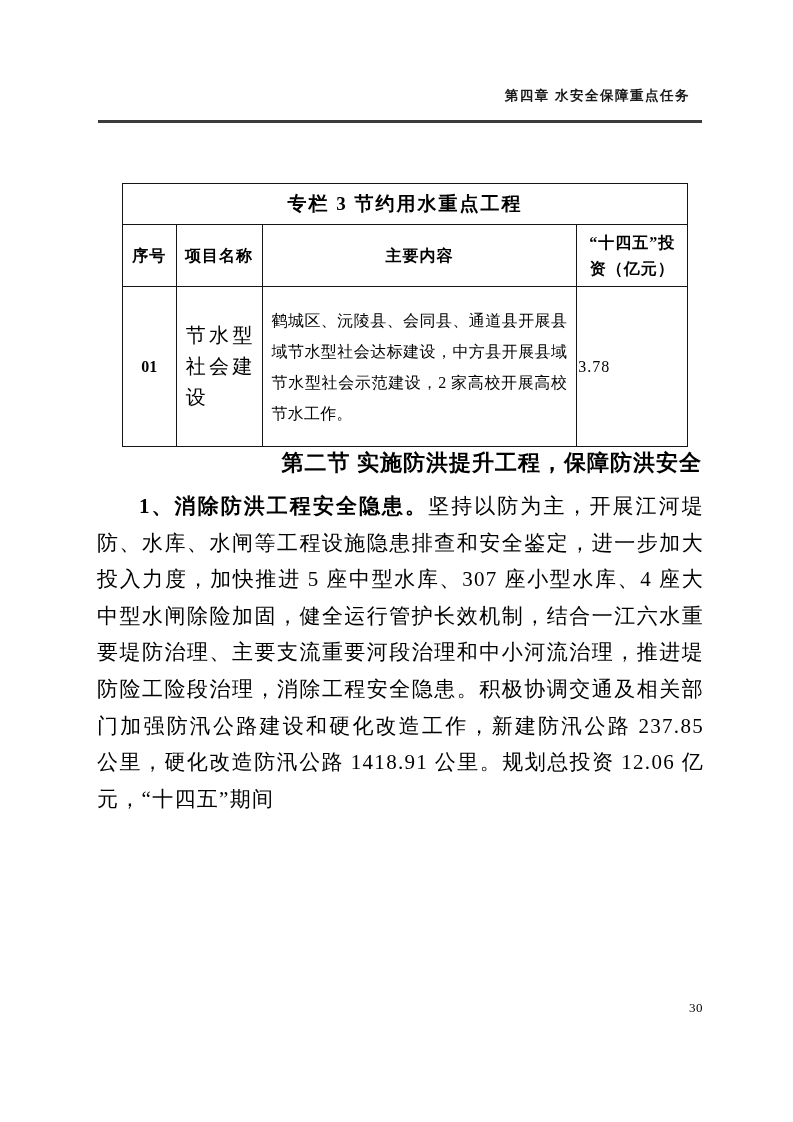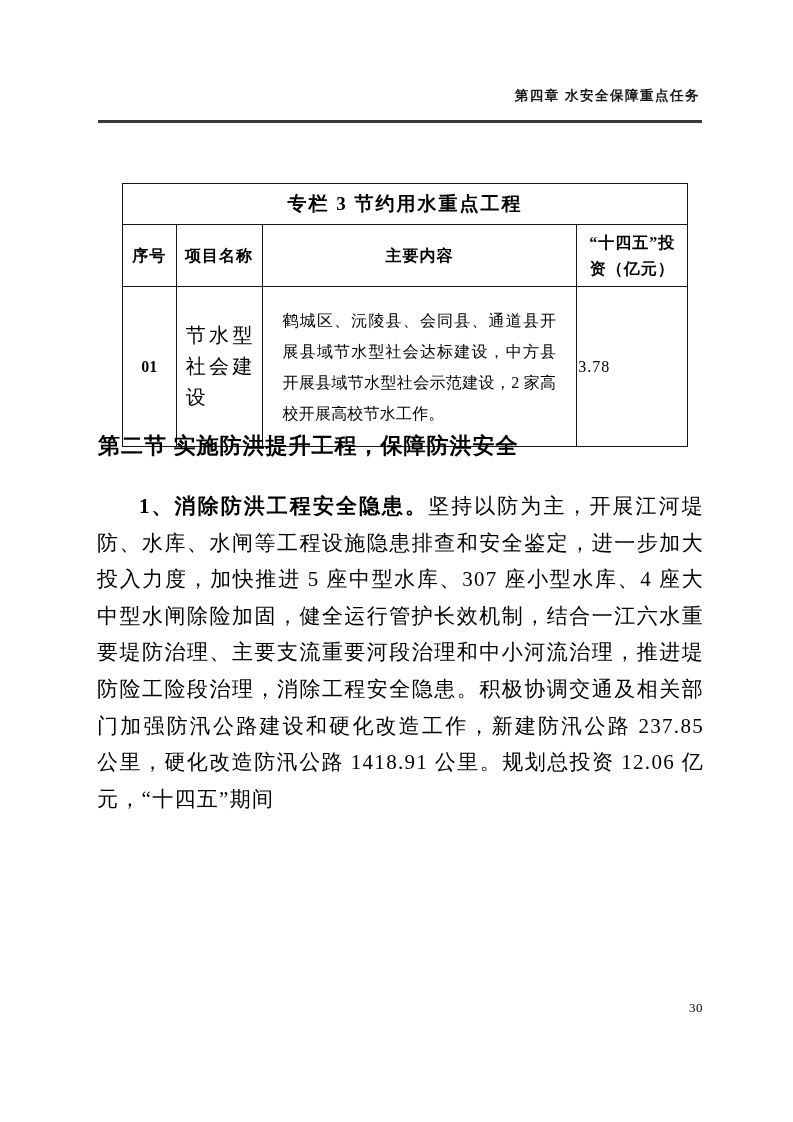--- a/index.html
+++ b/index.html
@@ -4,21 +4,21 @@
 <style>
   html,body{margin:0;padding:0;background:#ffffff;}
   .page{
     position:relative;
     width:793px;height:1122px;
     background:#ffffff;color:#000;
     font-family:"Liberation Serif", serif;
     overflow:hidden;
   }
   .chapter-header{
-    position:absolute;top:87px;left:108px;width:592px;
+    position:absolute;top:87px;left:98px;width:592px;
     text-align:right;
     font-family:"Liberation Sans", sans-serif;
     font-weight:bold;font-size:13.5px;letter-spacing:1.5px;
     color:#1a1a1a;
   }
   .header-rule{
     position:absolute;top:120px;left:98px;width:604px;height:2.6px;
     background:#3b3b3b;
   }
   .intro{
@@ -42,27 +42,27 @@
     text-align:center;line-height:26px;padding:0 6px;
     letter-spacing:1px;
   }
   .box-table tbody td{height:127px;vertical-align:middle;}
   .c-no{text-align:center;font-size:16px;font-weight:600;}
   .c-name{
     font-size:20px;padding:16px 9px;text-align:justify;
     text-justify:inter-character;line-height:31px;
   }
   .c-content{
-    font-size:16px;padding:6px 20px;text-align:justify;
+    font-size:16px;padding:6px 9px;text-align:justify;
     text-justify:inter-character;line-height:31px;letter-spacing:0.2px;
   }
   .c-inv{text-align:left;font-size:16px;letter-spacing:1px;}
   .section-heading{
-    position:absolute;top:431px;left:98px;width:604px;margin:0;
-    text-align:left;font-size:22px;font-weight:bold;letter-spacing:1px;
+    position:absolute;top:448px;left:98px;width:604px;margin:0;
+    text-align:right;font-size:22px;font-weight:bold;letter-spacing:1px;
   }
   .body-text{
     position:absolute;top:488px;left:97px;width:607px;
     font-size:21px;line-height:36.6px;
     text-align:justify;text-justify:inter-character;
   }
   .para{margin:0;text-indent:2em;letter-spacing:1.3px;}
   .para .lead{font-weight:bold;}
   .page-number{
     position:absolute;top:1000px;left:0;width:703px;

